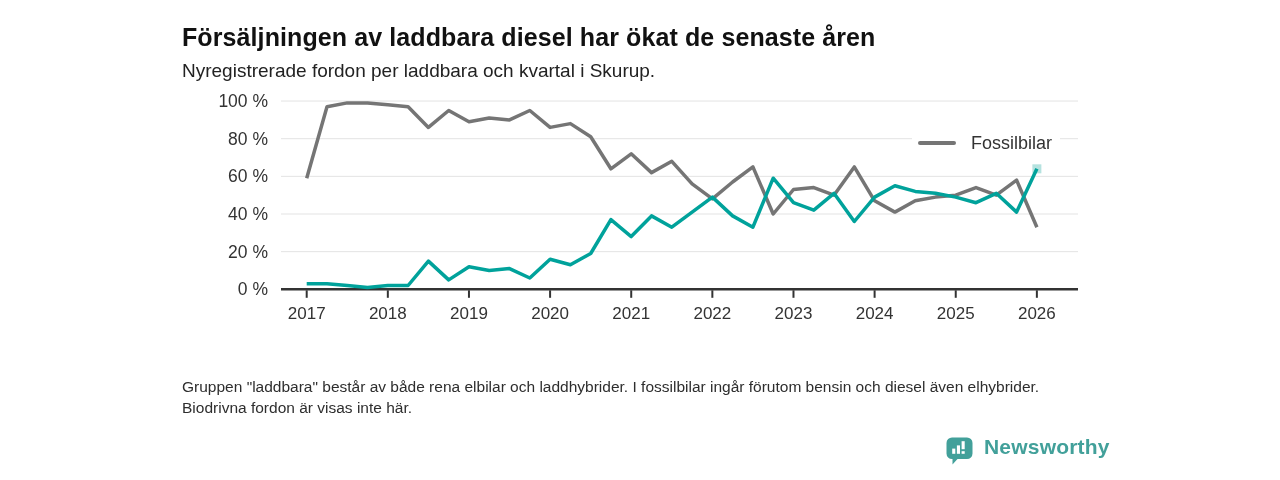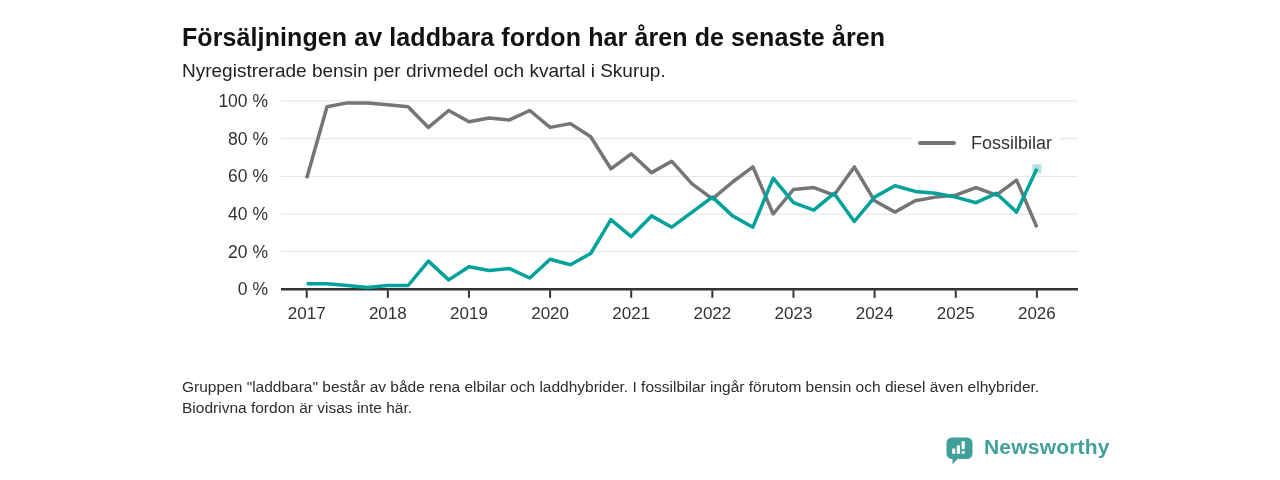--- a/index.html
+++ b/index.html
@@ -32,22 +32,22 @@
   }
   .logo {
     position:absolute; left:944px; top:435px; display:flex; gap:9px;
     cursor:pointer; text-decoration:none;
   }
   .logo-text { font-size:21px; font-weight:600; letter-spacing:0.2px; }
 </style>
 </head>
 <body>
 
-<h1 class="title">Försäljningen av laddbara fordon har åren de senaste åren</h1>
-<div class="subtitle">Nyregistrerade bensin per drivmedel och kvartal i Skurup.</div>
+<h1 class="title">Försäljningen av laddbara diesel har ökat de senaste åren</h1>
+<div class="subtitle">Nyregistrerade fordon per laddbara och kvartal i Skurup.</div>
 
 <div id="chart-wrap">
   <svg id="chart-svg" width="940" height="250" viewBox="0 0 940 250">
       <line x1="101" y1="17.05000000000001" x2="898" y2="17.05000000000001" stroke="#e3e3e3" stroke-width="1"></line>
       <text x="88" y="23.05000000000001" text-anchor="end" font-size="17.5">100 %</text>
       <line x1="101" y1="54.70000000000002" x2="898" y2="54.70000000000002" stroke="#e3e3e3" stroke-width="1"></line>
       <text x="88" y="60.70000000000002" text-anchor="end" font-size="17.5">80 %</text>
       <line x1="101" y1="92.35000000000001" x2="898" y2="92.35000000000001" stroke="#e3e3e3" stroke-width="1"></line>
       <text x="88" y="98.35000000000001" text-anchor="end" font-size="17.5">60 %</text>
       <line x1="101" y1="130" x2="898" y2="130" stroke="#e3e3e3" stroke-width="1"></line>

